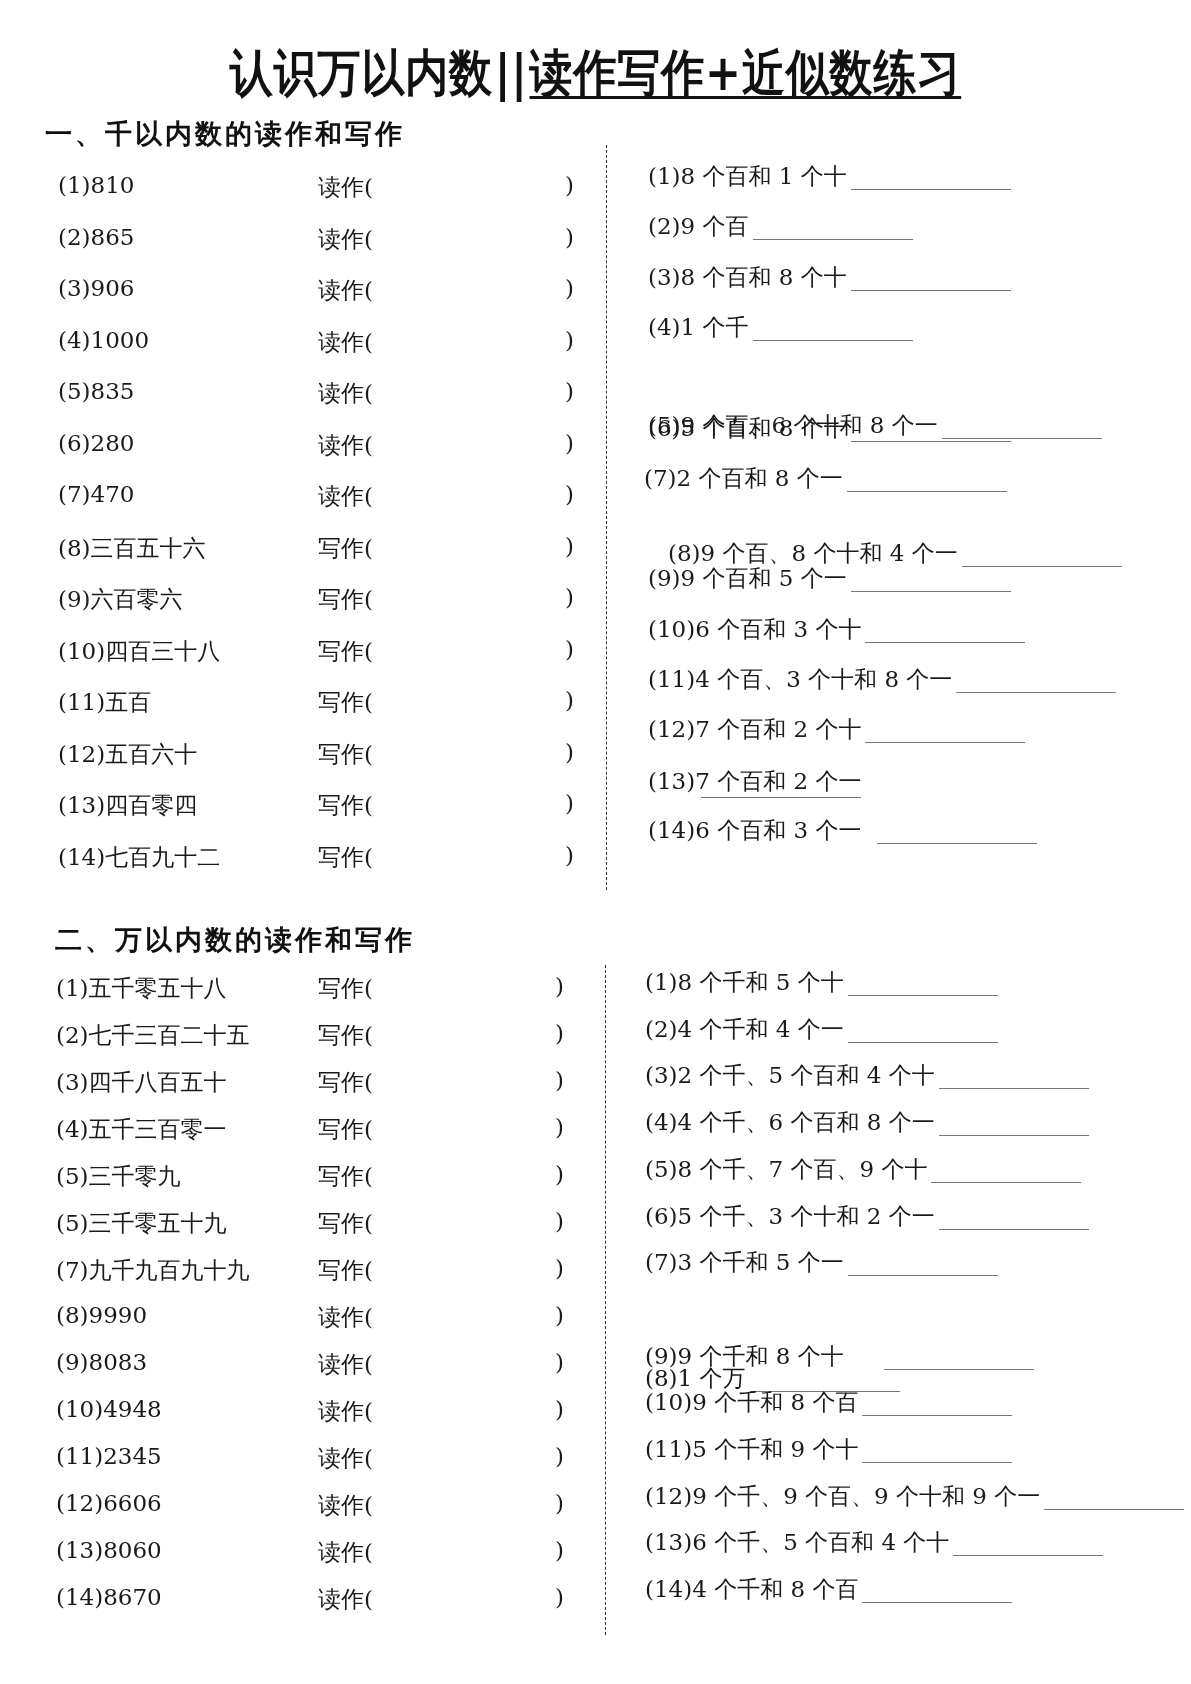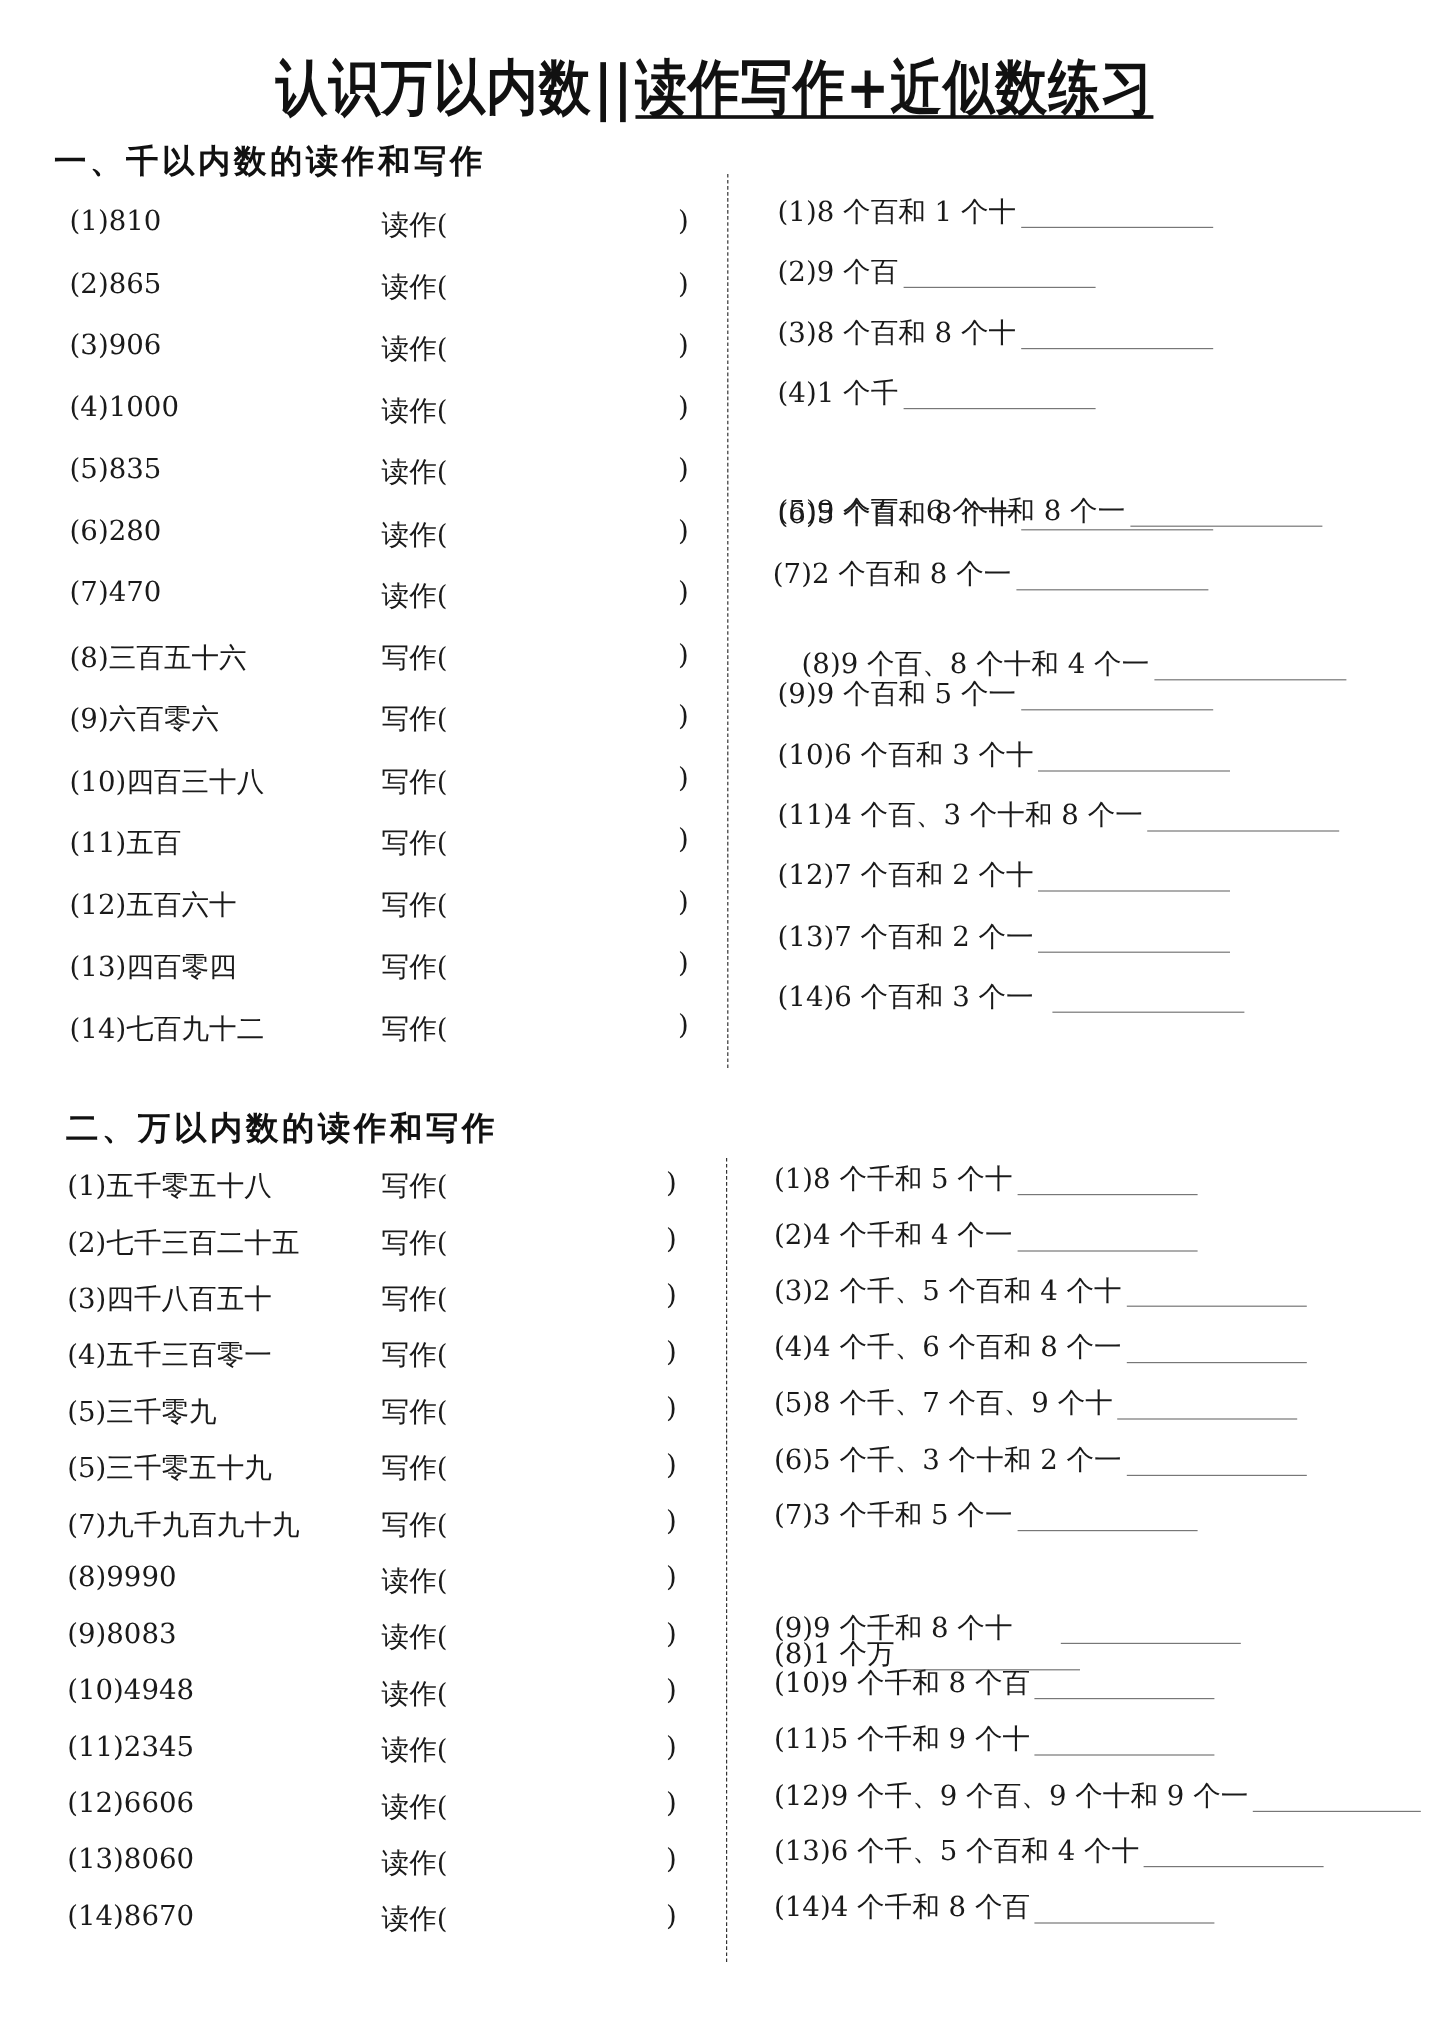--- a/index.html
+++ b/index.html
@@ -152,21 +152,21 @@
       <span class="blank" style="width: 160px;"></span>
     </div>
     <div class="rrow" style="left: 648px; top: 665px;">
       <span>(11)4 个百、3 个十和 8 个一</span>
       <span class="blank" style="width: 160px;"></span>
     </div>
     <div class="rrow" style="left: 648px; top: 715.3px;">
       <span>(12)7 个百和 2 个十</span>
       <span class="blank" style="width: 160px;"></span>
     </div>
-    <div class="rrow" style="left: 648px; top: 765.6px;">
+    <div class="rrow" style="left: 648px; top: 765.6px; flex-direction: column;">
       <span>(13)7 个百和 2 个一</span>
       <span class="blank" style="width: 160px;"></span>
     </div>
     <div class="rrow" style="left: 648px; top: 815.9px; gap: 12px;">
       <span>(14)6 个百和 3 个一</span>
       <span class="blank" style="width: 160px;"></span>
     </div>
   </div>
 
 <div class="section-head" style="left:55px; top:922px;">二、万以内数的读作和写作</div>

